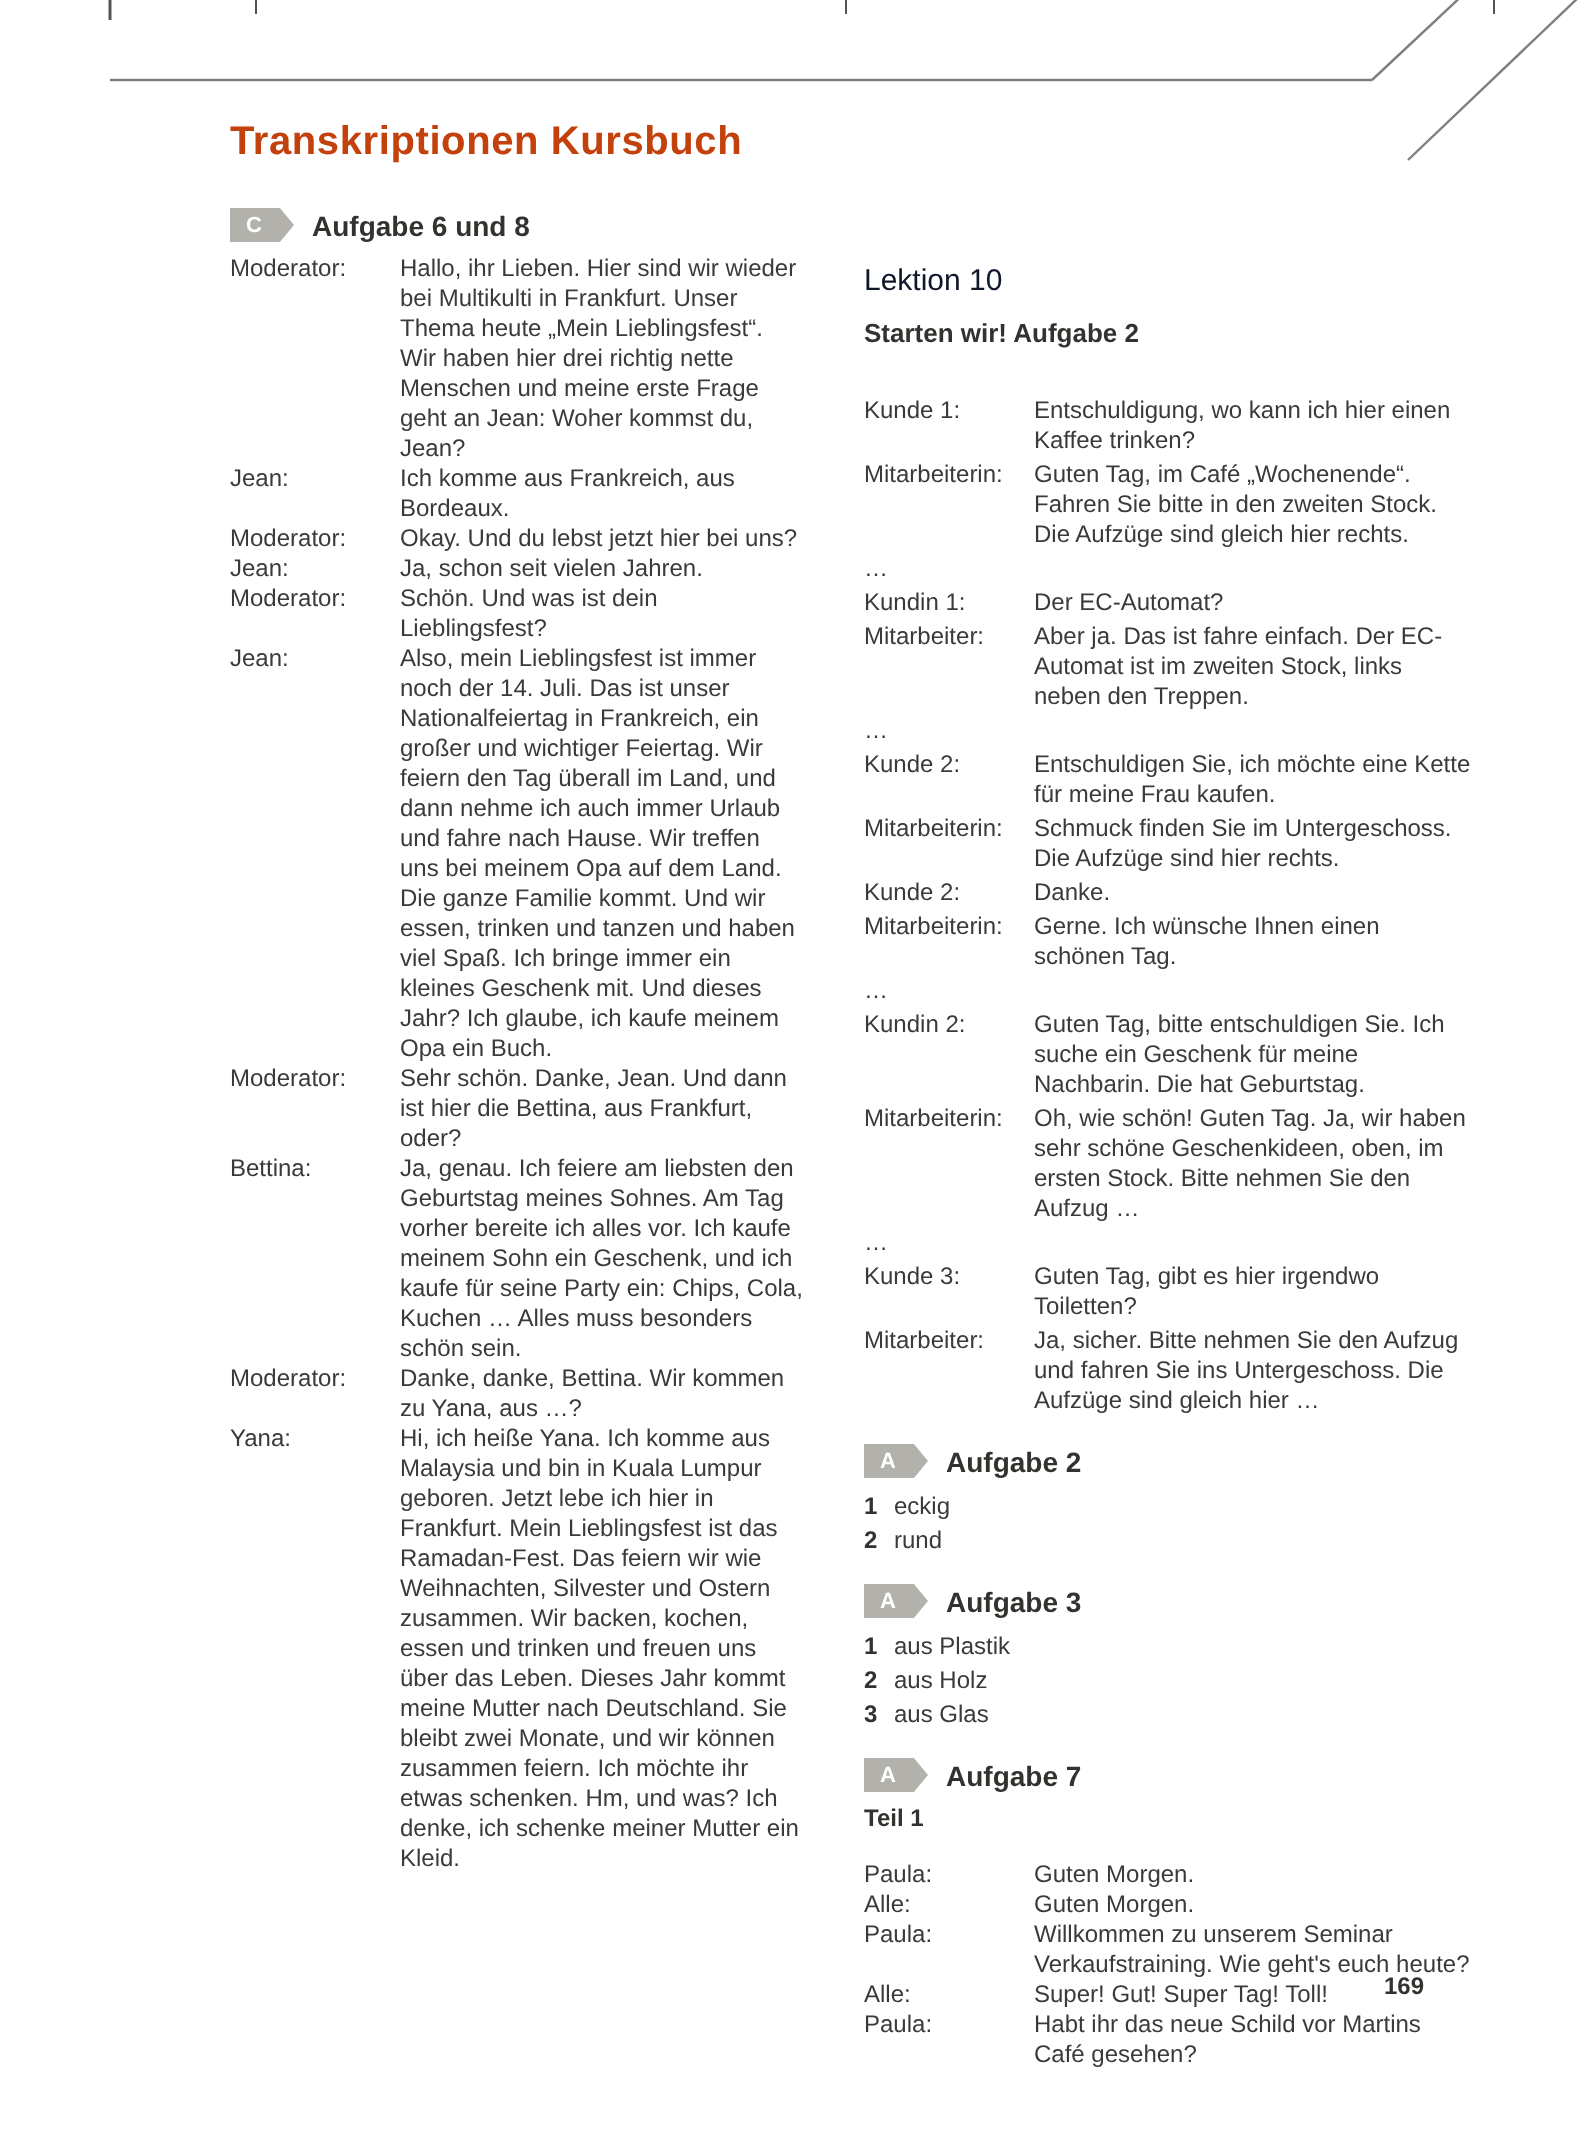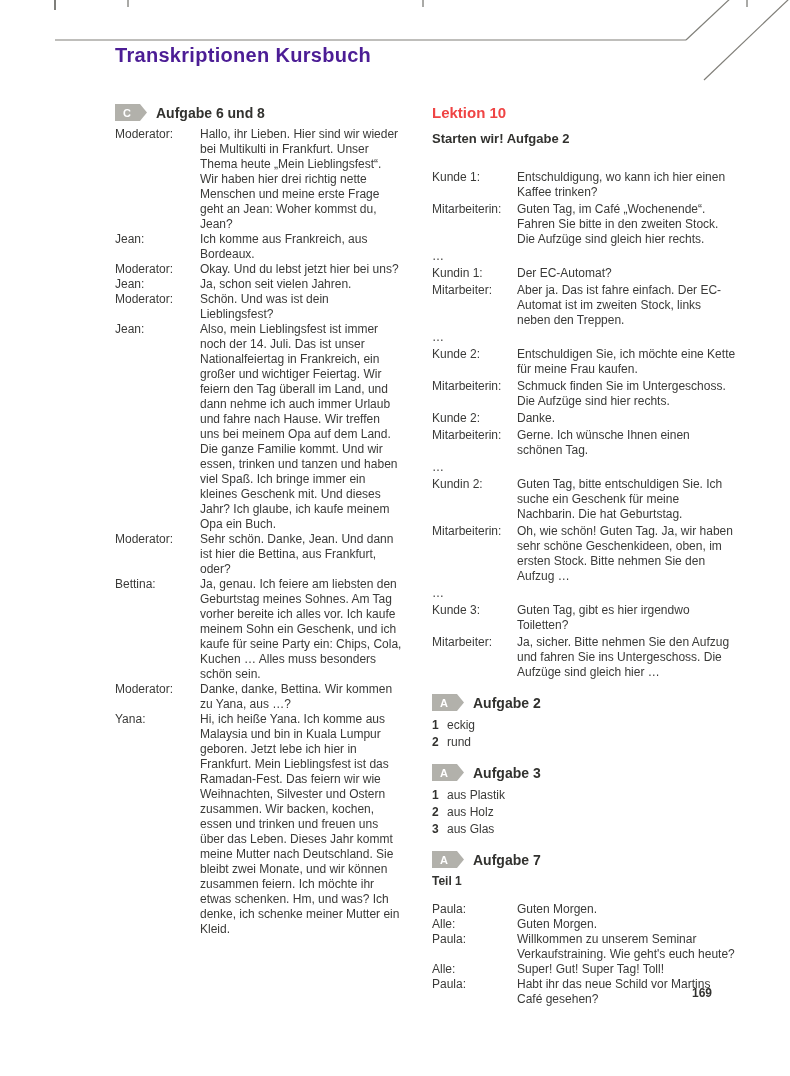--- a/index.html
+++ b/index.html
@@ -10,25 +10,25 @@
     width: 790px;
     height: 1076px;
     background: #ffffff;
     overflow: hidden;
     color: #3a3a38;
   }
   .top-deco { position: absolute; left: 0; top: 0; }
   .title {
     position: absolute;
     left: 115px;
-    top: 44px;
+    top: 60px;
     font-size: 20px;
     font-weight: bold;
     letter-spacing: 0.3px;
-    color: #4c1d95;
+    color: #c2410c;
   }
   .columns {
     position: absolute;
     left: 115px;
     top: 104px;
     width: 622px;
     display: flex;
     gap: 30px;
     align-items: flex-start;
   }
@@ -55,23 +55,24 @@
     clip-path: polygon(0 0, 78% 0, 100% 50%, 78% 100%, 0 100%);
     flex: 0 0 auto;
   }
   .aufgabe-heading {
     font-size: 14px;
     font-weight: bold;
     color: #32322f;
   }
   .lektion-heading {
     font-size: 15px;
-    font-weight: bold;
-    color: #ef4444;
+    font-weight: normal;
+    color: #0f172a;
     margin-bottom: 10px;
+    margin-top: 28px;
   }
   .sub-heading {
     font-size: 13px;
     font-weight: bold;
     color: #32322f;
     margin-bottom: 24px;
   }
   .teil-heading {
     font-size: 12px;
     font-weight: bold;

